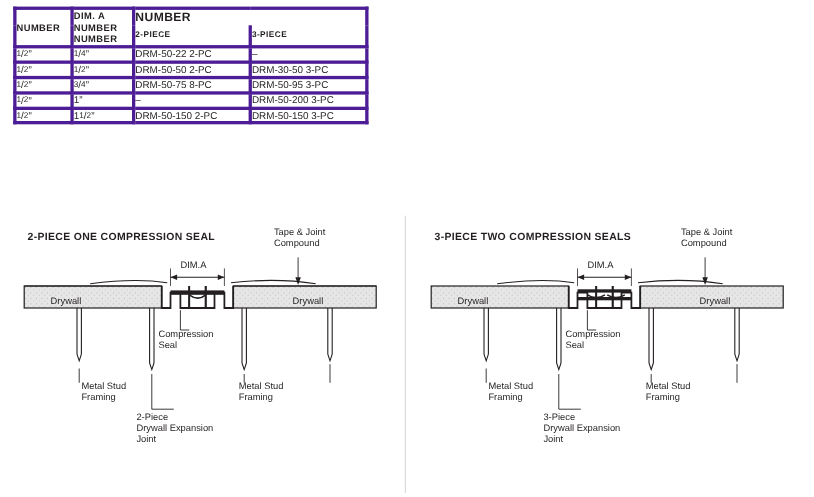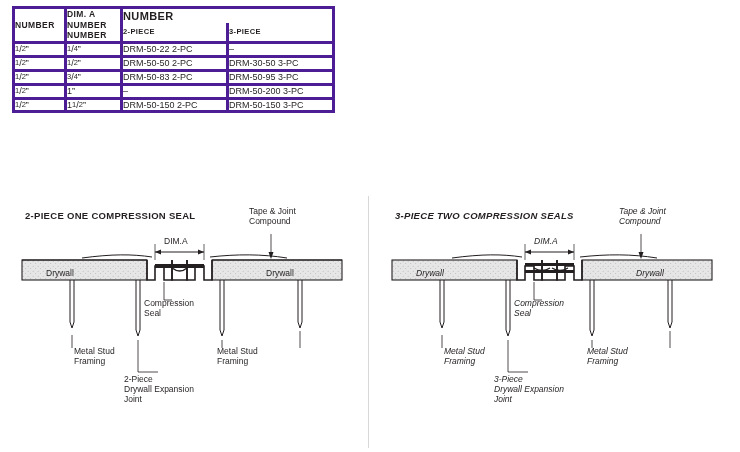--- a/index.html
+++ b/index.html
@@ -73,21 +73,21 @@
   .noborder-top { border-top: none !important; }
 
   
   .diagram {
     position: absolute;
     top: 200px;
     width: 350px;
     height: 240px;
   }
   #diagram-left  { left: 12px; }
-  #diagram-right { left: 382px; font-style: italic; }
+  #diagram-right { left: 382px; }
 
   .diagram-title {
     position: absolute;
     top: 10px;
     left: 13px;
     font-size: 9.5px;
     font-weight: bold;
     letter-spacing: 0.3px;
     color: #231f20;
   }
@@ -145,21 +145,21 @@
     </tr>
     <tr>
       <td class="data-cell"><span class="frac">1</span>/<span class="frac">2</span>”</td>
       <td class="data-cell"><span class="frac">1</span>/<span class="frac">2</span>”</td>
       <td class="data-cell">DRM-50-50 2-PC</td>
       <td class="data-cell">DRM-30-50 3-PC</td>
     </tr>
     <tr>
       <td class="data-cell"><span class="frac">1</span>/<span class="frac">2</span>”</td>
       <td class="data-cell"><span class="frac">3</span>/<span class="frac">4</span>”</td>
-      <td class="data-cell">DRM-50-83 2-PC</td>
+      <td class="data-cell">DRM-50-75 8-PC</td>
       <td class="data-cell">DRM-50-95 3-PC</td>
     </tr>
     <tr>
       <td class="data-cell"><span class="frac">1</span>/<span class="frac">2</span>”</td>
       <td class="data-cell">1”</td>
       <td class="data-cell">–</td>
       <td class="data-cell">DRM-50-200 3-PC</td>
     </tr>
     <tr>
       <td class="data-cell"><span class="frac">1</span>/<span class="frac">2</span>”</td>

